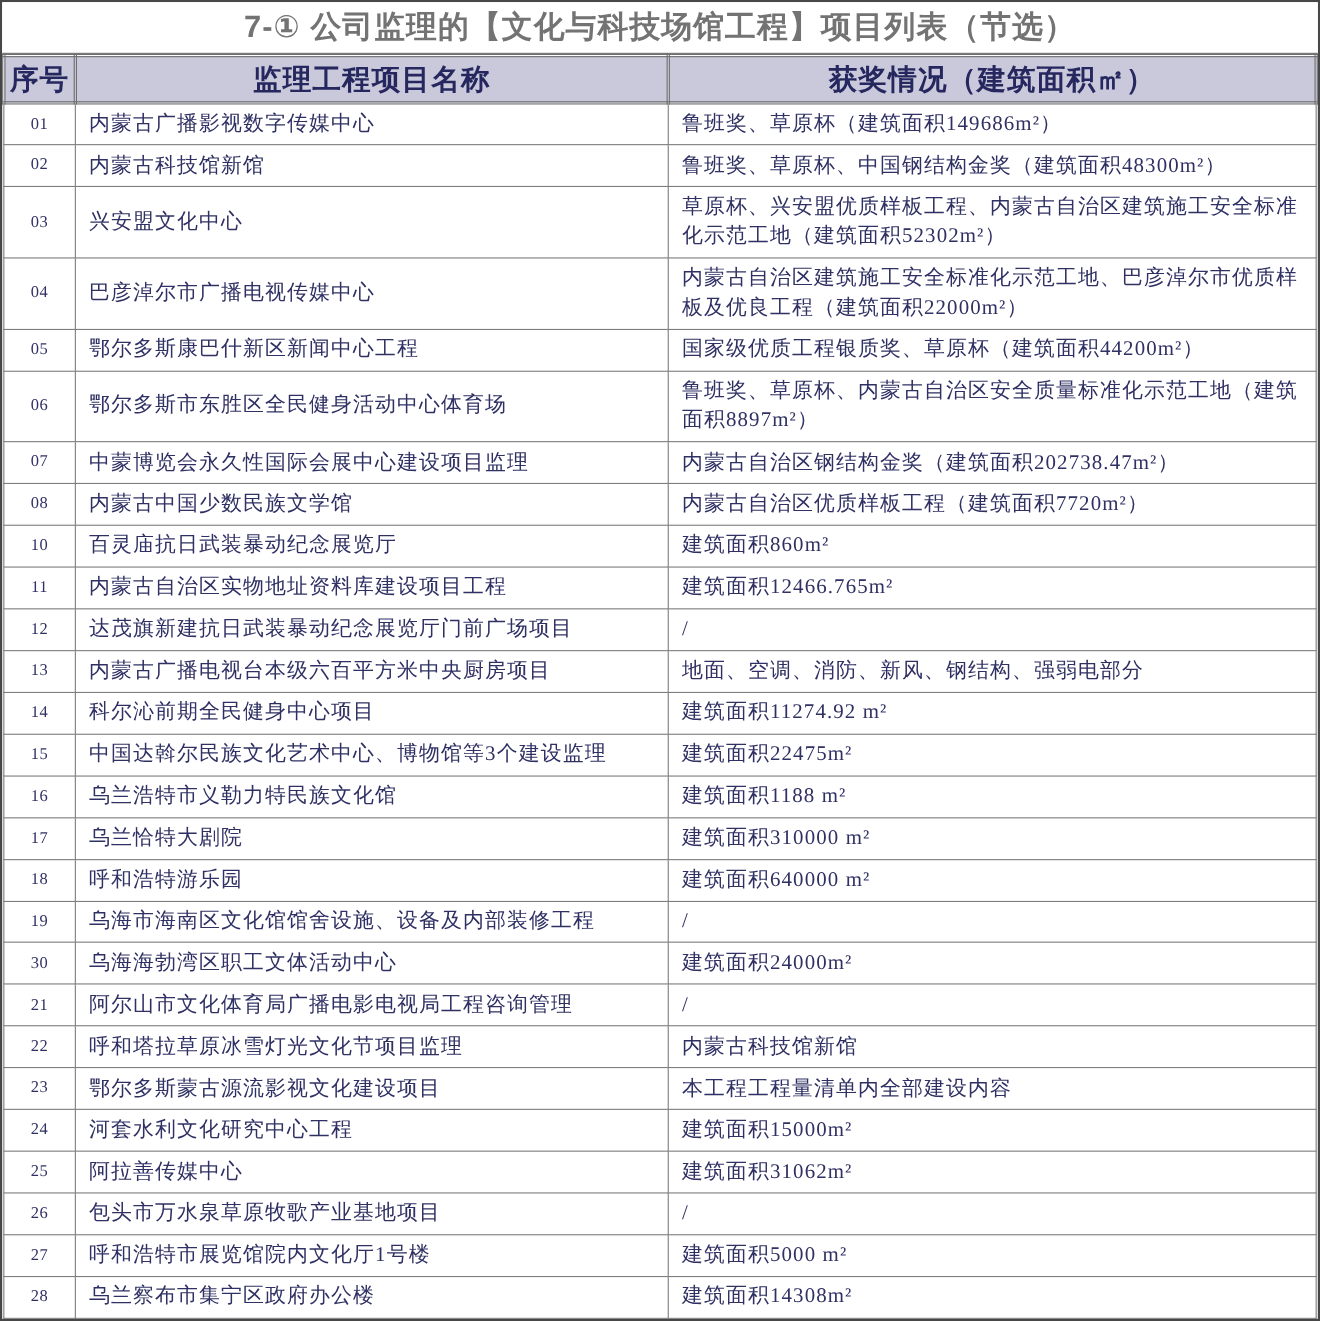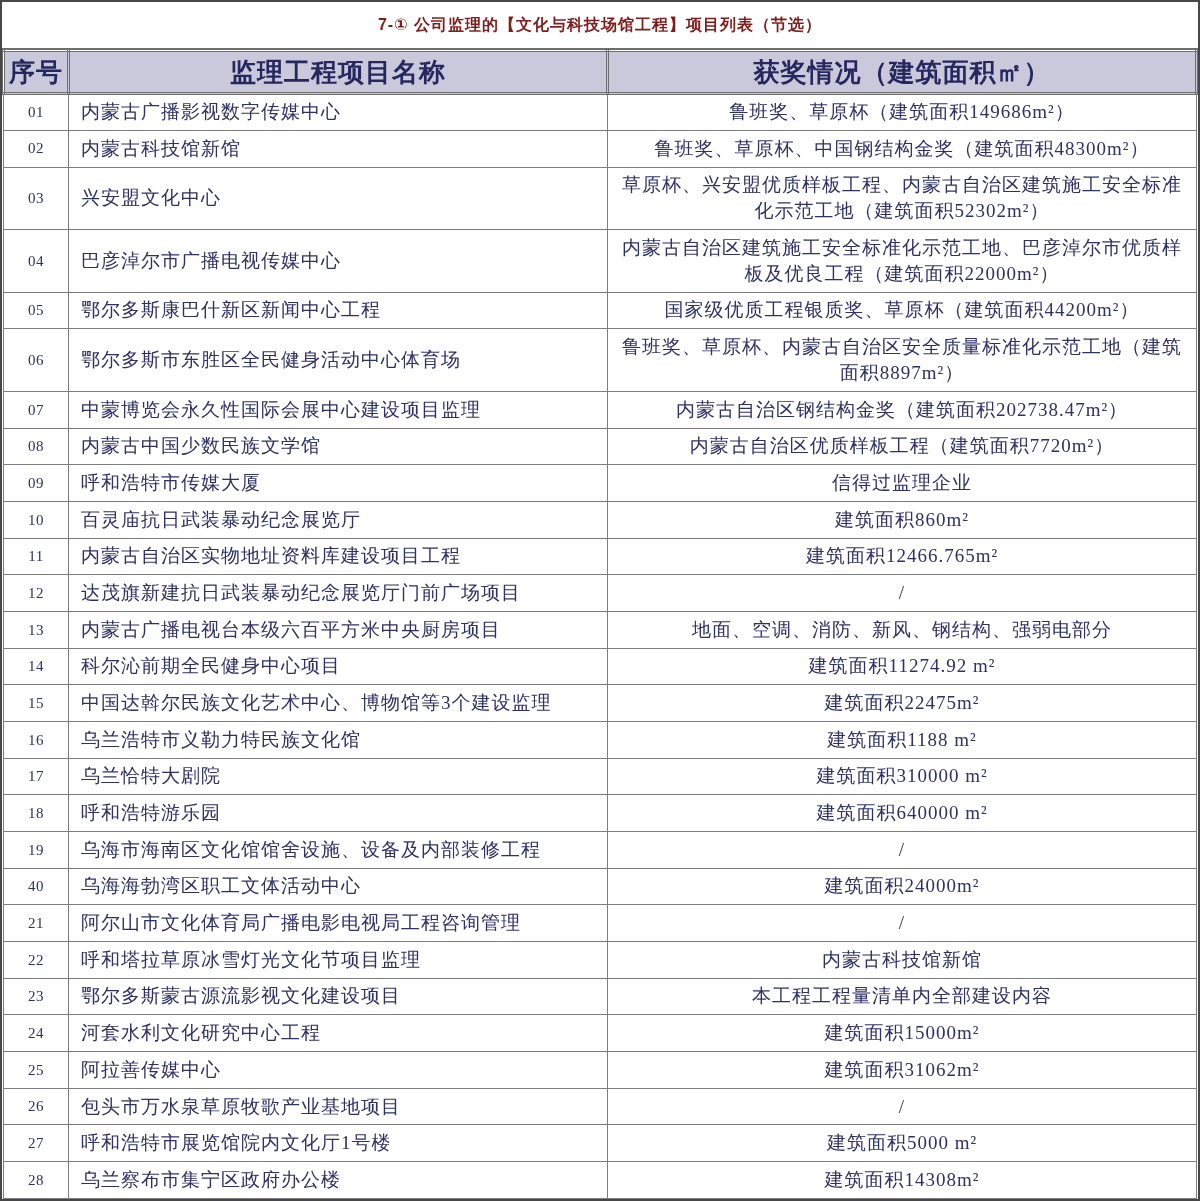--- a/index.html
+++ b/index.html
@@ -17,23 +17,23 @@
     background: #ffffff;
     font-family: "Liberation Serif", "DejaVu Serif", serif;
   }
   .title-row {
     flex: 0 0 46px;
     display: flex;
     align-items: center;
     justify-content: center;
     font-family: "Liberation Sans", "DejaVu Sans", sans-serif;
     font-weight: 700;
-    font-size: 16px;
-    letter-spacing: 1px;
-    color: #7f1d1d;
+    font-size: 28px;
+    letter-spacing: 1px;
+    color: #737373;
     border-bottom: 1px solid #6e6e6e;
     background: #ffffff;
   }
   table.project-table {
     flex: 1 1 auto;
     width: 100%;
     border-collapse: collapse;
     table-layout: fixed;
   }
   col.c-no      { width: 65px; }
@@ -68,21 +68,20 @@
     padding: 4px 2px;
     font-size: 15px;
     letter-spacing: 0.5px;
   }
   tbody td.project {
     letter-spacing: 1px;
     margin-left: 36px;
   }
   tbody td.award {
     letter-spacing: 1px;
-    text-align: center;
   }
 </style>
 </head>
 <body>
 
 <div class="page">
   <div class="title-row">7-① 公司监理的【文化与科技场馆工程】项目列表（节选）</div>
 
   <table class="project-table">
     <colgroup>
@@ -132,25 +131,20 @@
           <td class="no">07</td>
           <td class="project">中蒙博览会永久性国际会展中心建设项目监理</td>
           <td class="award">内蒙古自治区钢结构金奖（建筑面积202738.47m²）</td>
         </tr>
         <tr>
           <td class="no">08</td>
           <td class="project">内蒙古中国少数民族文学馆</td>
           <td class="award">内蒙古自治区优质样板工程（建筑面积7720m²）</td>
         </tr>
         <tr>
-          <td class="no">09</td>
-          <td class="project">呼和浩特市传媒大厦</td>
-          <td class="award">信得过监理企业</td>
-        </tr>
-        <tr>
           <td class="no">10</td>
           <td class="project">百灵庙抗日武装暴动纪念展览厅</td>
           <td class="award">建筑面积860m²</td>
         </tr>
         <tr>
           <td class="no">11</td>
           <td class="project">内蒙古自治区实物地址资料库建设项目工程</td>
           <td class="award">建筑面积12466.765m²</td>
         </tr>
         <tr>
@@ -187,21 +181,21 @@
           <td class="no">18</td>
           <td class="project">呼和浩特游乐园</td>
           <td class="award">建筑面积640000 m²</td>
         </tr>
         <tr>
           <td class="no">19</td>
           <td class="project">乌海市海南区文化馆馆舍设施、设备及内部装修工程</td>
           <td class="award">/</td>
         </tr>
         <tr>
-          <td class="no">40</td>
+          <td class="no">30</td>
           <td class="project">乌海海勃湾区职工文体活动中心</td>
           <td class="award">建筑面积24000m²</td>
         </tr>
         <tr>
           <td class="no">21</td>
           <td class="project">阿尔山市文化体育局广播电影电视局工程咨询管理</td>
           <td class="award">/</td>
         </tr>
         <tr>
           <td class="no">22</td>

